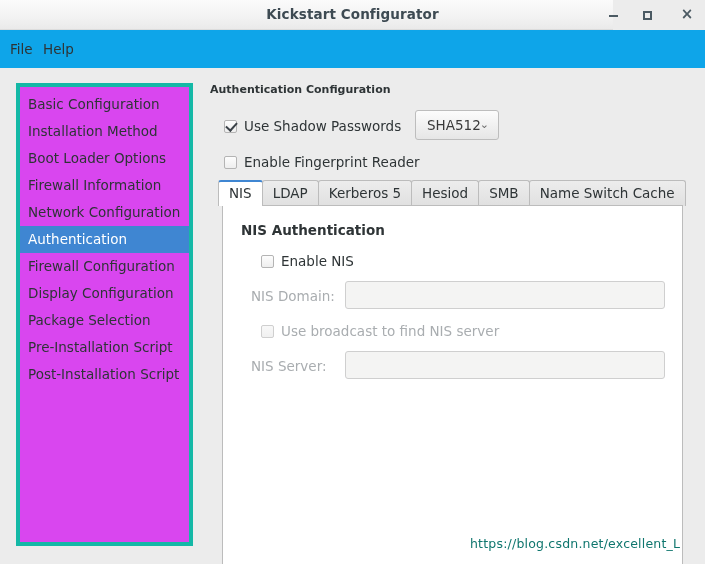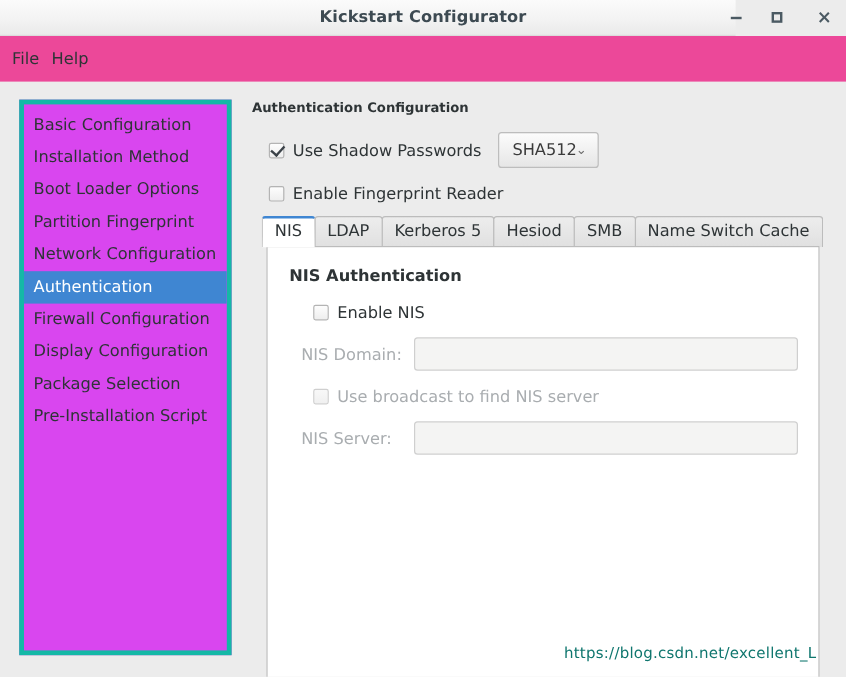--- a/index.html
+++ b/index.html
@@ -66,21 +66,21 @@
     font-size: 15px;
     font-weight: bold;
     line-height: 29px;
   }
 
   
   #menubar {
     position: absolute;
     left: 0; top: 30px;
     width: 705px; height: 38px;
-    background: #ec4899;
+    background: #0ea5e9;
   }
   .menu-item {
     position: absolute;
     top: 9px;
     line-height: 20px;
     font-size: 13.5px;
     color: #2e3436;
     padding: 0 5px;
   }
   #menu-file { left: 5px; }
@@ -299,27 +299,28 @@
 
 <div id="menubar">
   <div class="menu-item" id="menu-file">File</div>
   <div class="menu-item" id="menu-help">Help</div>
 </div>
 
 <div id="sidebar">
   <div class="side-item">Basic Configuration</div>
   <div class="side-item">Installation Method</div>
   <div class="side-item">Boot Loader Options</div>
-  <div class="side-item">Partition Fingerprint</div>
+  <div class="side-item">Firewall Information</div>
   <div class="side-item">Network Configuration</div>
   <div class="side-item selected">Authentication</div>
   <div class="side-item">Firewall Configuration</div>
   <div class="side-item">Display Configuration</div>
   <div class="side-item">Package Selection</div>
   <div class="side-item">Pre-Installation Script</div>
+  <div class="side-item">Post-Installation Script</div>
 </div>
 
 <div id="main">
 
   <div id="pane-title">Authentication Configuration</div>
 
   <div class="chk-row" id="row-shadow">
     <span class="cbox checked"></span><span>Use Shadow Passwords</span>
   </div>
 

